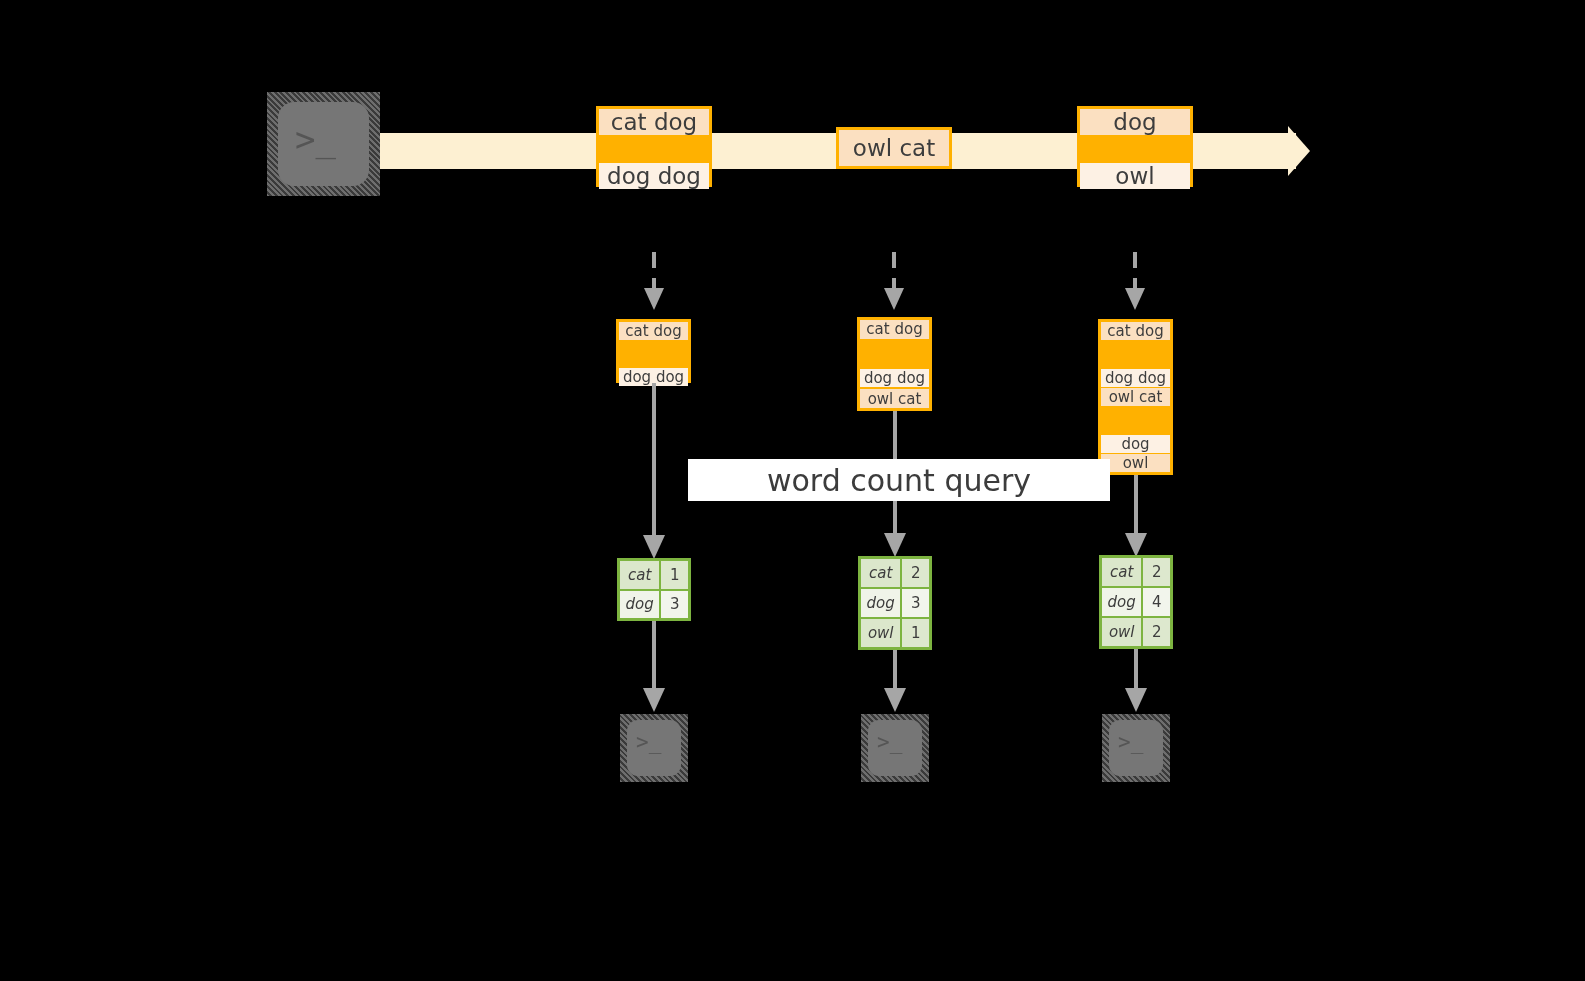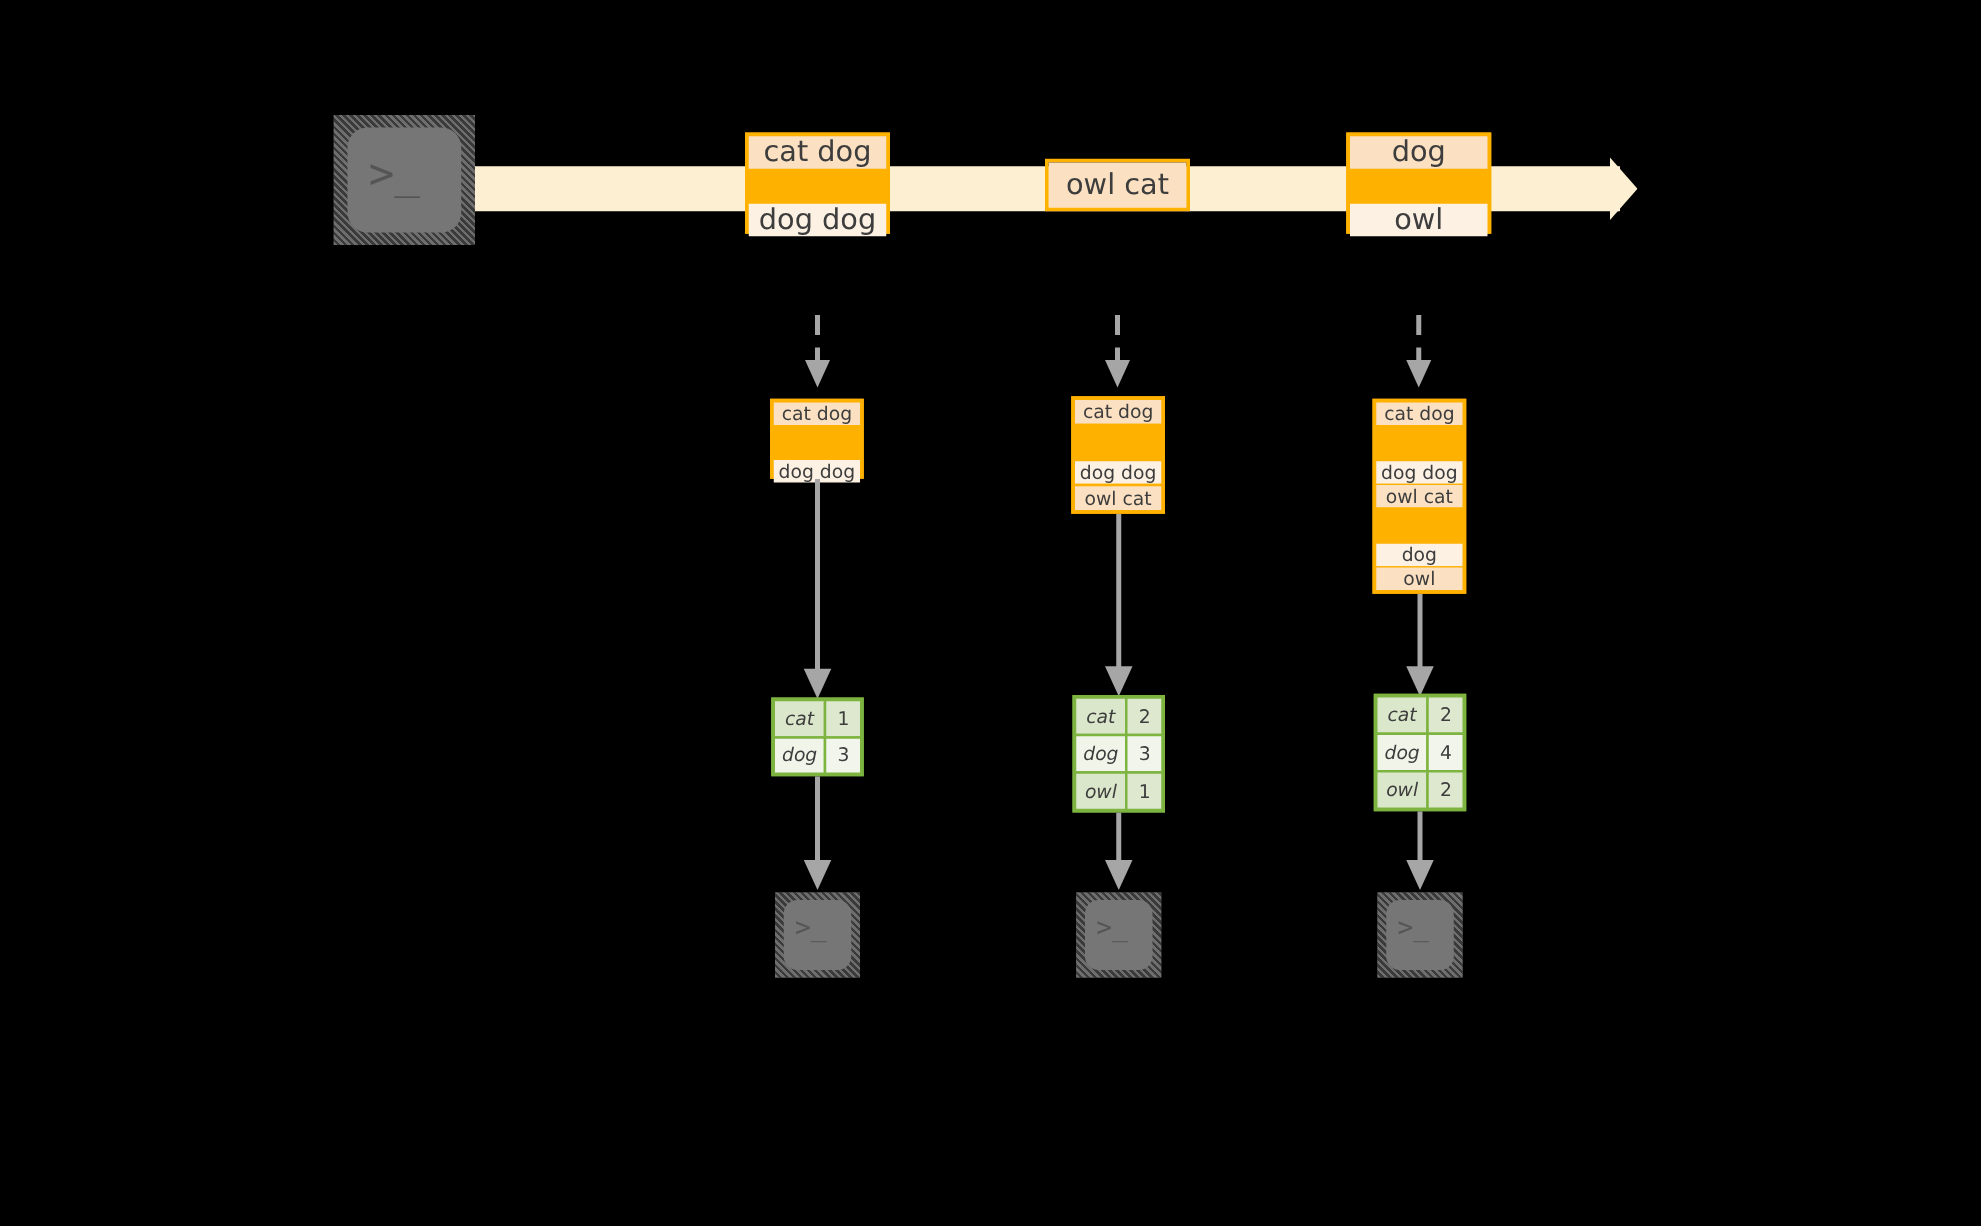--- a/index.html
+++ b/index.html
@@ -128,20 +128,23 @@
   </svg>
   <svg class="conn" style="left:879px;top:411px;width:32px;height:150px;" viewBox="0 0 32 150">
     <line x1="16" y1="0" x2="16" y2="126" stroke="#A6A6A6" stroke-width="4"></line>
     <polygon points="5,122 27,122 16,146" fill="#A6A6A6"></polygon>
   </svg>
   <svg class="conn" style="left:1120px;top:475px;width:32px;height:86px;" viewBox="0 0 32 86">
     <line x1="16" y1="0" x2="16" y2="62" stroke="#A6A6A6" stroke-width="4"></line>
     <polygon points="5,58 27,58 16,82" fill="#A6A6A6"></polygon>
   </svg>
 
+  <div class="banner" style="left:688px;top:459px;width:422px;height:42px;">
+    <span style="font-size:30px;">word count query</span>
+  </div>
 
   <div class="gbox" style="left:617px;top:558px;width:74px;height:63px;">
     <div class="grow dark">
       <div class="gcell word" style="font-size:15px;">cat</div>
       <div style="width:2px;background:#7DB440;"></div>
       <div class="gcell count" style="font-size:15px;">1</div>
     </div>
     <div style="height:2px;background:#7DB440;"></div>
     <div class="grow light">
       <div class="gcell word" style="font-size:15px;">dog</div>

